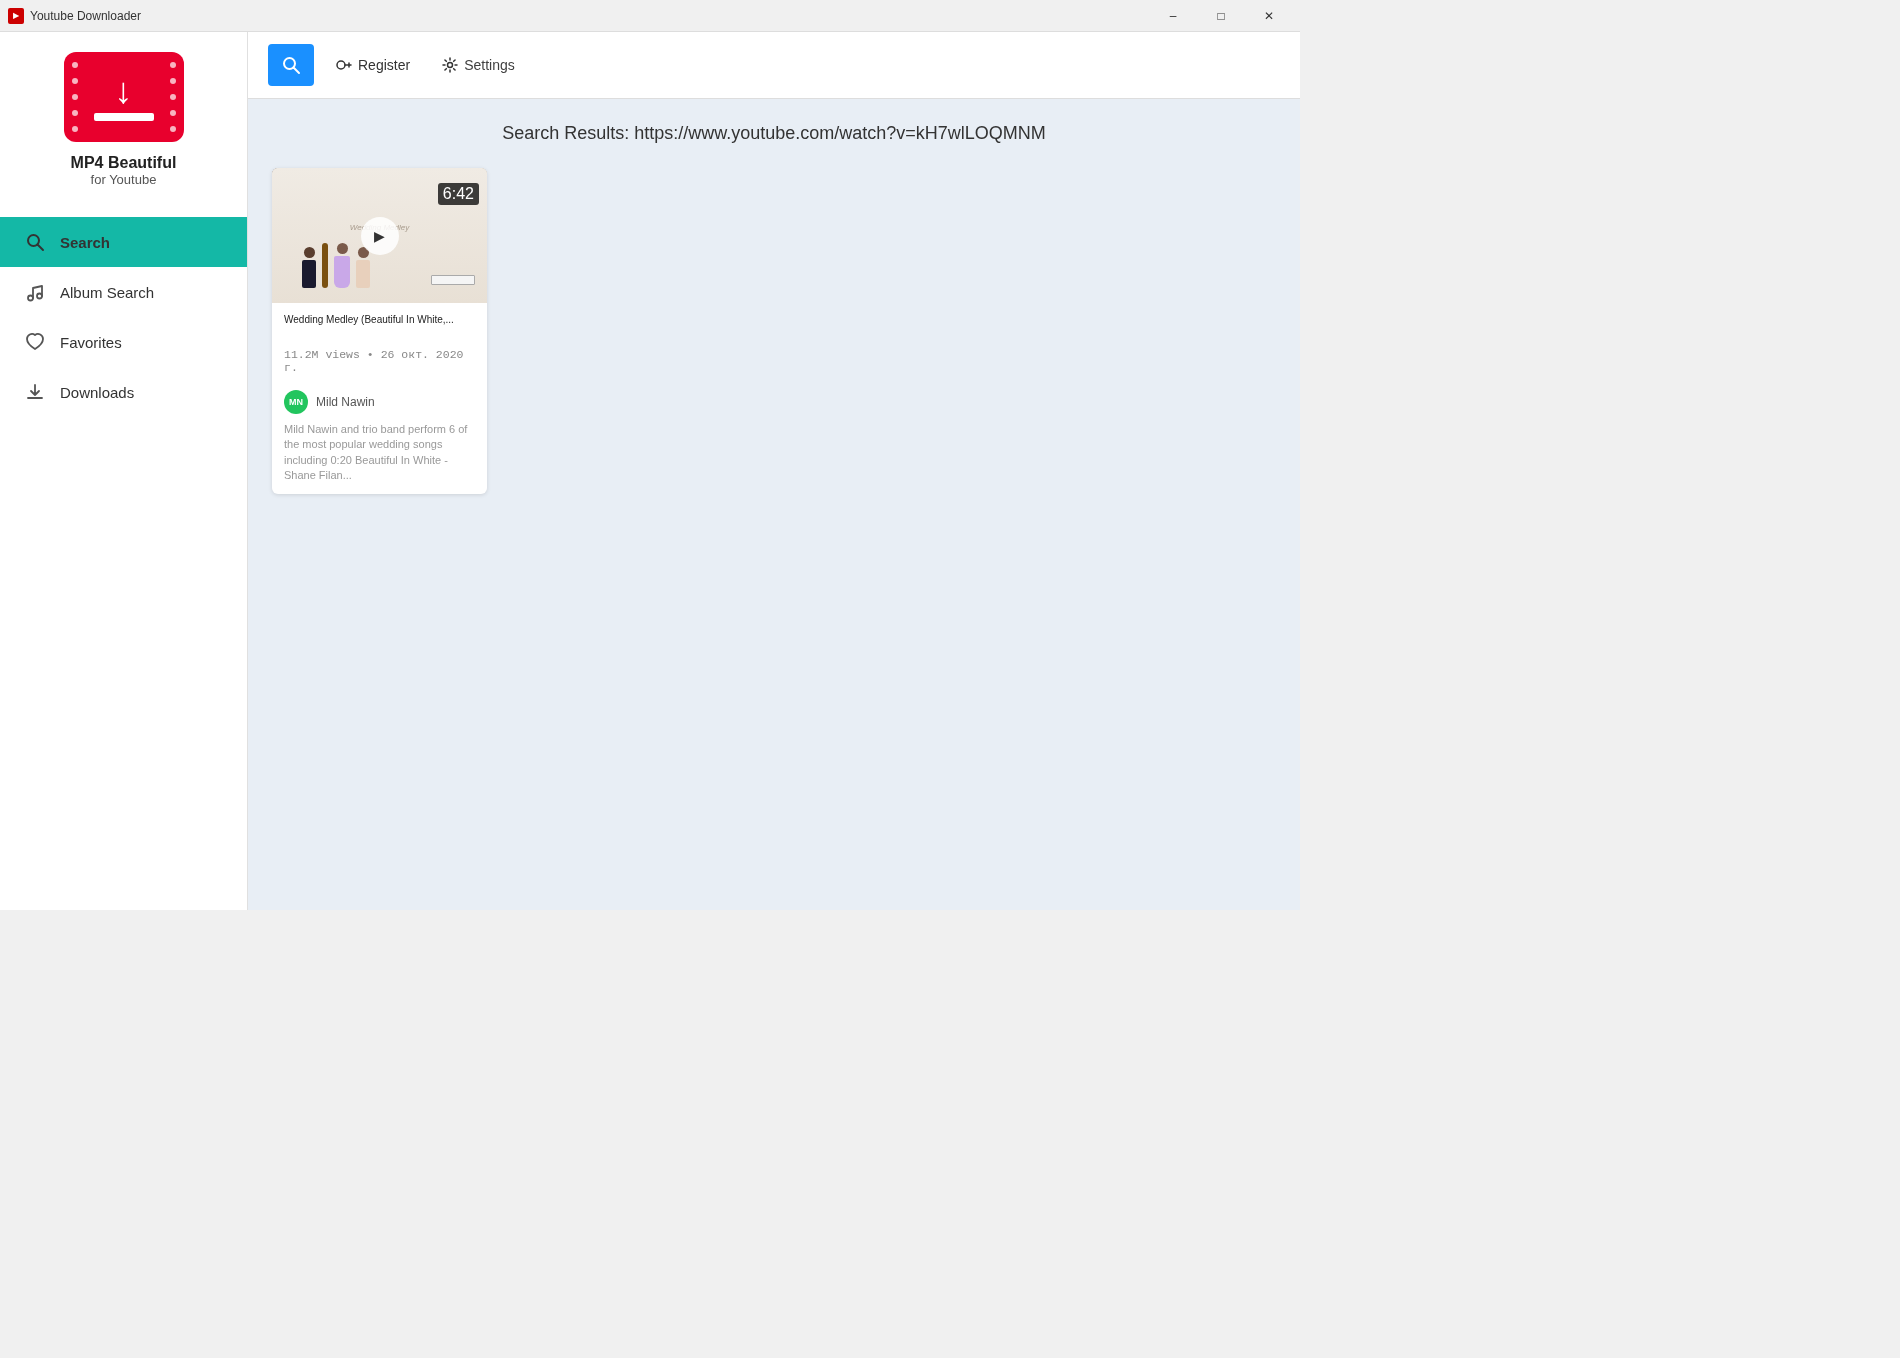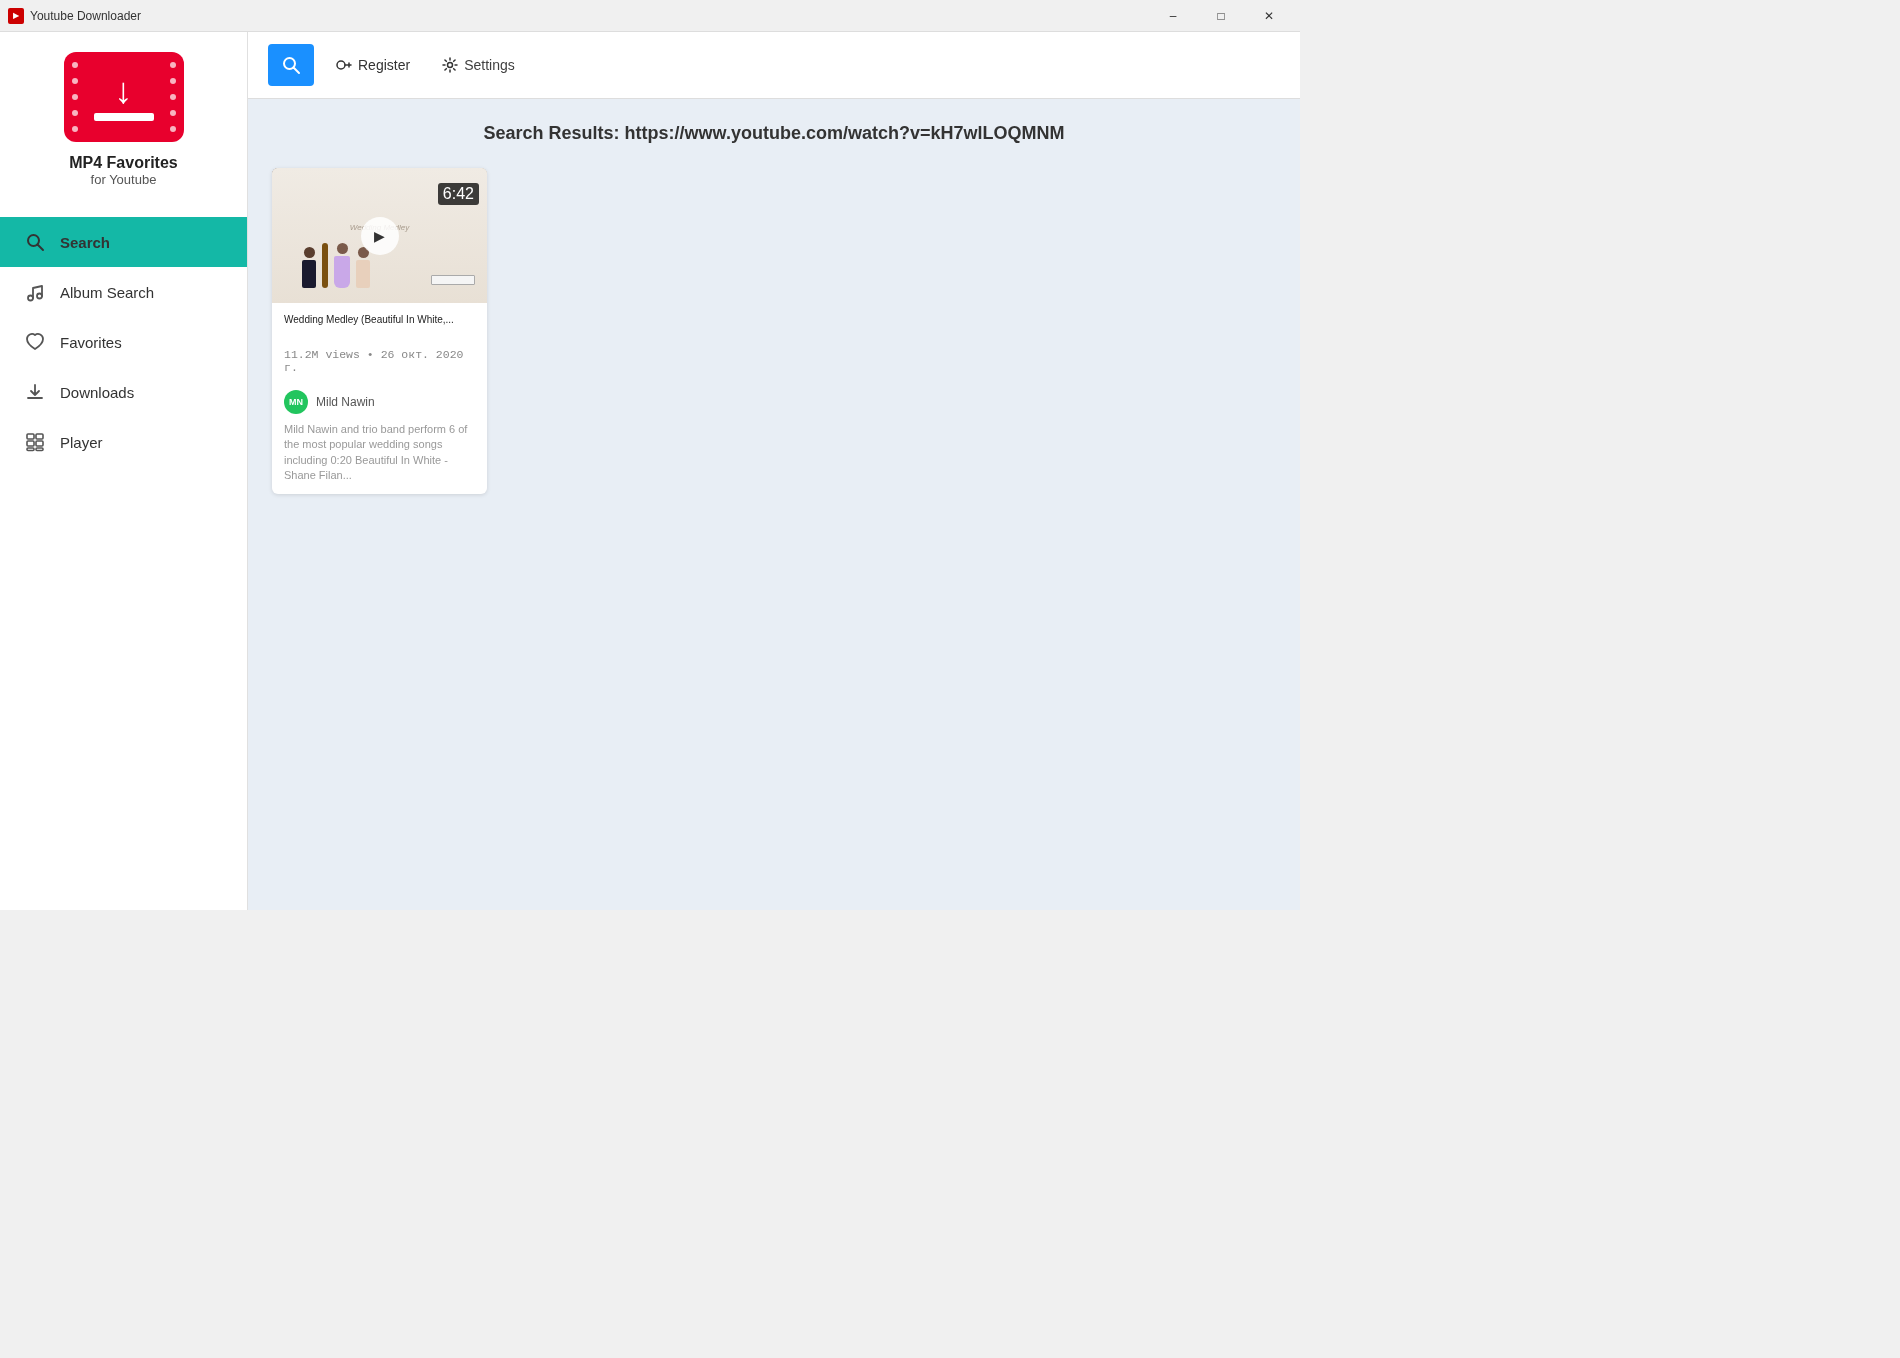--- a/index.html
+++ b/index.html
@@ -202,21 +202,21 @@
     .results-area {
       flex: 1;
       overflow-y: auto;
       padding: 24px;
     }
     .results-title {
       text-align: center;
       font-size: 18px;
       color: #333;
       margin-bottom: 24px;
-      font-weight: 700;
+      font-weight: 400;
     }
 
     
     .video-card {
       background: #ffffff;
       border-radius: 6px;
       width: 215px;
       overflow: hidden;
       box-shadow: 0 1px 4px rgba(0,0,0,0.12);
       display: inline-block;
@@ -332,21 +332,21 @@
           <div class="logo-bar"></div>
         </div>
         <div class="logo-dots-right">
           <div class="logo-dot"></div>
           <div class="logo-dot"></div>
           <div class="logo-dot"></div>
           <div class="logo-dot"></div>
           <div class="logo-dot"></div>
         </div>
       </div>
-      <div class="logo-title">MP4 Favorites</div>
+      <div class="logo-title">MP4 Beautiful</div>
       <div class="logo-subtitle">for Youtube</div>
     </div>
 
     <div class="nav-item active">
       <div class="nav-icon">
         <svg width="20" height="20" viewBox="0 0 20 20" fill="none">
           <circle cx="8.5" cy="8.5" r="5.5" stroke="#333" stroke-width="2"></circle>
           <line x1="12.5" y1="12.5" x2="18" y2="18" stroke="#333" stroke-width="2" stroke-linecap="round"></line>
         </svg>
       </div>
@@ -376,33 +376,20 @@
     <div class="nav-item">
       <div class="nav-icon">
         <svg width="20" height="20" viewBox="0 0 20 20" fill="none">
           <path d="M10 3v10M6 9l4 4 4-4" stroke="#555" stroke-width="1.8" stroke-linecap="round" stroke-linejoin="round"></path>
           <path d="M3 16h14" stroke="#555" stroke-width="1.8" stroke-linecap="round"></path>
         </svg>
       </div>
       <span>Downloads</span>
     </div>
 
-    <div class="nav-item">
-      <div class="nav-icon">
-        <svg width="20" height="20" viewBox="0 0 20 20" fill="none">
-          <rect x="2" y="2" width="7" height="5" rx="1" stroke="#555" stroke-width="1.6"></rect>
-          <rect x="11" y="2" width="7" height="5" rx="1" stroke="#555" stroke-width="1.6"></rect>
-          <rect x="2" y="9" width="7" height="5" rx="1" stroke="#555" stroke-width="1.6"></rect>
-          <rect x="11" y="9" width="7" height="5" rx="1" stroke="#555" stroke-width="1.6"></rect>
-          <rect x="2" y="16" width="7" height="2.5" rx="1" stroke="#555" stroke-width="1.6"></rect>
-          <rect x="11" y="16" width="7" height="2.5" rx="1" stroke="#555" stroke-width="1.6"></rect>
-        </svg>
-      </div>
-      <span>Player</span>
-    </div>
   </div>
 
   <div class="content">
 
     <div class="top-bar">
       <button class="search-btn">
         <svg width="20" height="20" viewBox="0 0 20 20" fill="none">
           <circle cx="8.5" cy="8.5" r="5.5" stroke="white" stroke-width="2"></circle>
           <line x1="12.5" y1="12.5" x2="18" y2="18" stroke="white" stroke-width="2" stroke-linecap="round"></line>
         </svg>

